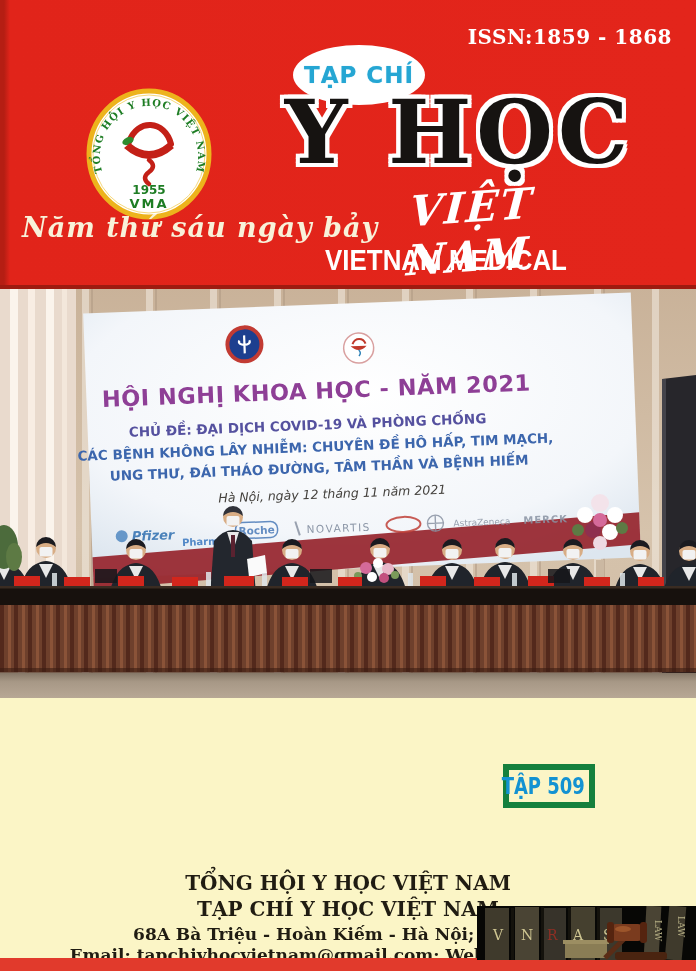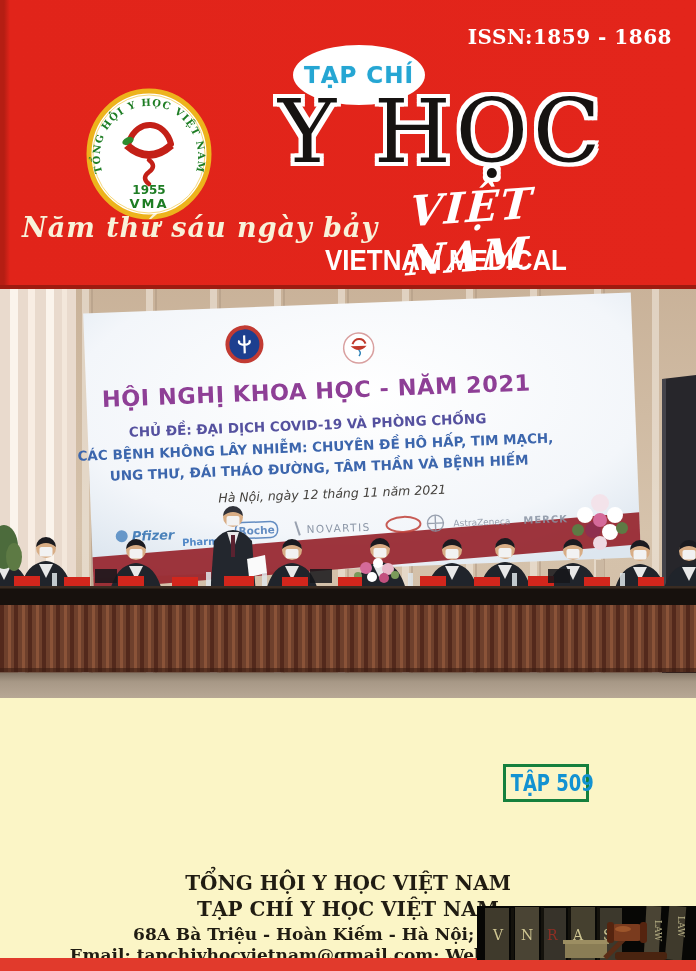--- a/index.html
+++ b/index.html
@@ -12,43 +12,43 @@
   
   .masthead{position:absolute;left:0;top:0;width:696px;height:285px;
     background:linear-gradient(90deg,#b51e13 0,#b51e13 4px,#e1241a 10px,#e3251b 100%);}
   .issn{position:absolute;top:25px;right:24px;color:#fff;font-weight:bold;
     font-size:20px;letter-spacing:.5px;}
   .oval-badge{position:absolute;left:293px;top:45px;width:132px;height:60px;
     background:#fff;border-radius:50%;display:flex;align-items:center;justify-content:center;}
   .oval-badge span{color:#25a6d3;font-family:"DejaVu Sans","Liberation Sans",sans-serif;
     font-weight:bold;font-size:23px;letter-spacing:1px;text-shadow:0 0 1px #8fd6ef;}
   .vma-logo{position:absolute;left:84px;top:88px;}
-  .title-main{position:absolute;left:278px;top:88px;width:355px;text-align:left;
-    font-size:88px;font-weight:normal;color:#161311;letter-spacing:5px;line-height:1;
+  .title-main{position:absolute;left:278px;top:88px;width:355px;text-align:right;
+    font-size:88px;font-weight:bold;color:#161311;letter-spacing:5px;line-height:1;
     text-shadow:-4px -4px 0 #fff,4px -4px 0 #fff,-4px 4px 0 #fff,4px 4px 0 #fff,
       -4px 0 0 #fff,4px 0 0 #fff,0 -4px 0 #fff,0 4px 0 #fff;}
   .title-script{position:absolute;left:360px;top:183px;width:220px;text-align:center;
     color:#fff;font-size:42px;font-style:italic;font-weight:bold;
     transform:rotate(-4deg) skewX(-8deg);letter-spacing:2px;}
   .year-line{position:absolute;left:22px;top:212px;color:#f8f2da;font-size:27px;
     font-style:italic;font-weight:bold;letter-spacing:1px;}
   .subtitle-en{position:absolute;left:266px;top:247px;width:360px;text-align:center;
     color:#fff;font-family:"Liberation Sans","DejaVu Sans",sans-serif;font-weight:bold;
     font-size:27px;transform:scale(.96,1.12);transform-origin:center;letter-spacing:0;}
   
   .photo{position:absolute;left:0;top:285px;width:696px;height:413px;}
   
   .issue-month{position:absolute;left:92px;top:760px;width:180px;text-align:center;
     color:#1392d2;font-family:"DejaVu Sans","Liberation Sans",sans-serif;font-weight:bold;}
   .issue-month .m{display:inline-block;font-size:25px;transform:scale(.92,1.25);
     transform-origin:center;white-space:nowrap;}
   .issue-month .rule{height:3px;background:#1392d2;margin:4px 8px 2px 8px;}
   .issue-month .y{display:inline-block;font-size:25px;transform:scale(.95,1.25);}
   .volume-box{position:absolute;left:503px;top:764px;width:80px;height:32px;
-    border:3px solid #15803d;display:flex;align-items:center;justify-content:flex-start;}
+    border:6px solid #15803d;display:flex;align-items:center;justify-content:flex-end;}
   .volume-box span{display:inline-block;color:#1392d2;font-size:20px;font-weight:bold;
     font-family:"DejaVu Sans","Liberation Sans",sans-serif;transform:scale(.9,1.15);white-space:nowrap;}
   
   .footer{position:absolute;left:0;top:870px;width:696px;text-align:center;color:#201c12;}
   .footer .l1,.footer .l2{font-size:20px;font-weight:bold;line-height:26px;}
   .footer .l3,.footer .l4{font-size:17px;font-weight:bold;line-height:21px;}
   .footer .l3{margin-top:2px;}
   
   .law-watermark{position:absolute;left:477px;top:906px;width:219px;height:54px;z-index:5;}
   .bottom-strip{position:absolute;left:0;top:958px;width:696px;height:13px;background:#e13a2c;}

